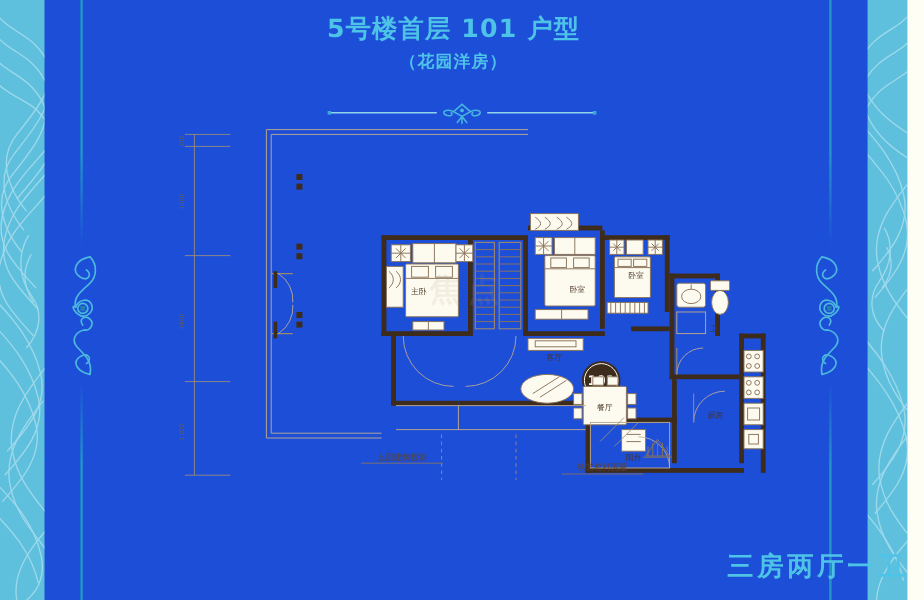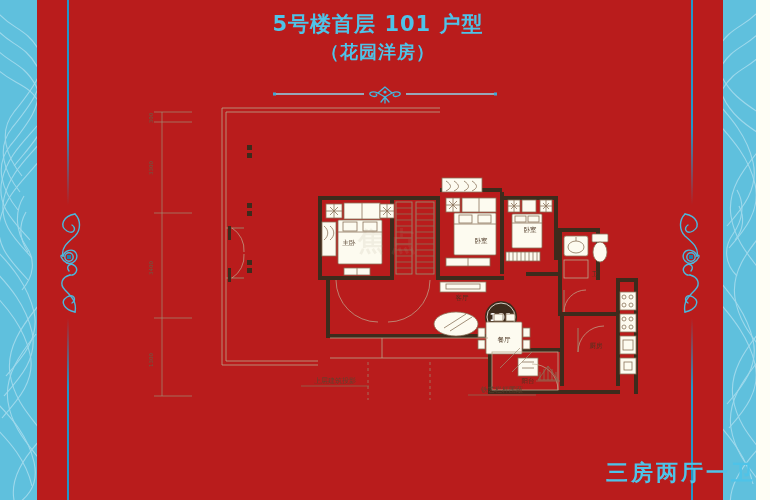--- a/index.html
+++ b/index.html
@@ -5,21 +5,21 @@
   html, body {
     margin: 0; padding: 0;
     width: 770px; height: 500px;
     overflow: hidden;
     background: #fffef5;
     font-family: "DejaVu Sans", "Liberation Sans", sans-serif;
   }
   #page {
     position: relative;
     width: 756px; height: 500px;
-    background: #b91c1c;
+    background: #1d4ed8;
     overflow: hidden;
   }
 
   
   .edge-band {
     position: absolute; top: 0; height: 500px;
     background: #5fc0dd;
     overflow: hidden;
   }
   .edge-band.left  { left: 0;  width: 37px; }
@@ -53,21 +53,21 @@
   }
   .title-main {
     color: #4ec3e8;
     font-size: 21px;
     font-weight: bold;
     letter-spacing: 1px;
     line-height: 28px;
   }
   .title-sub {
     color: #4ec3e8;
-    font-size: 18px;
+    font-size: 14px;
     font-weight: bold;
     letter-spacing: 1px;
     line-height: 28px;
   }
   .header-divider {
     position: absolute; left: 272px; top: 84px;
     width: 226px; height: 20px;
   }
 
   

